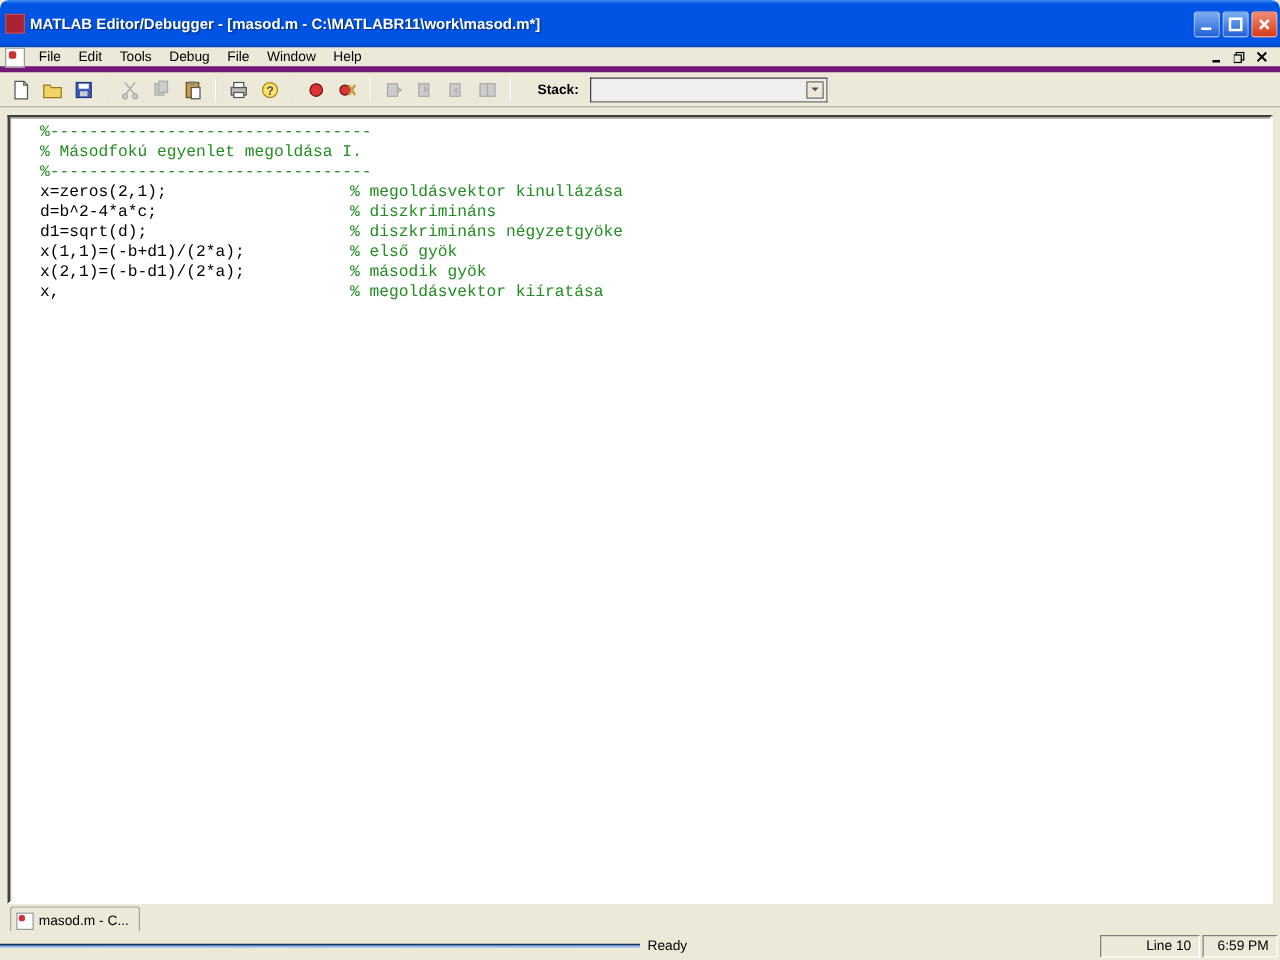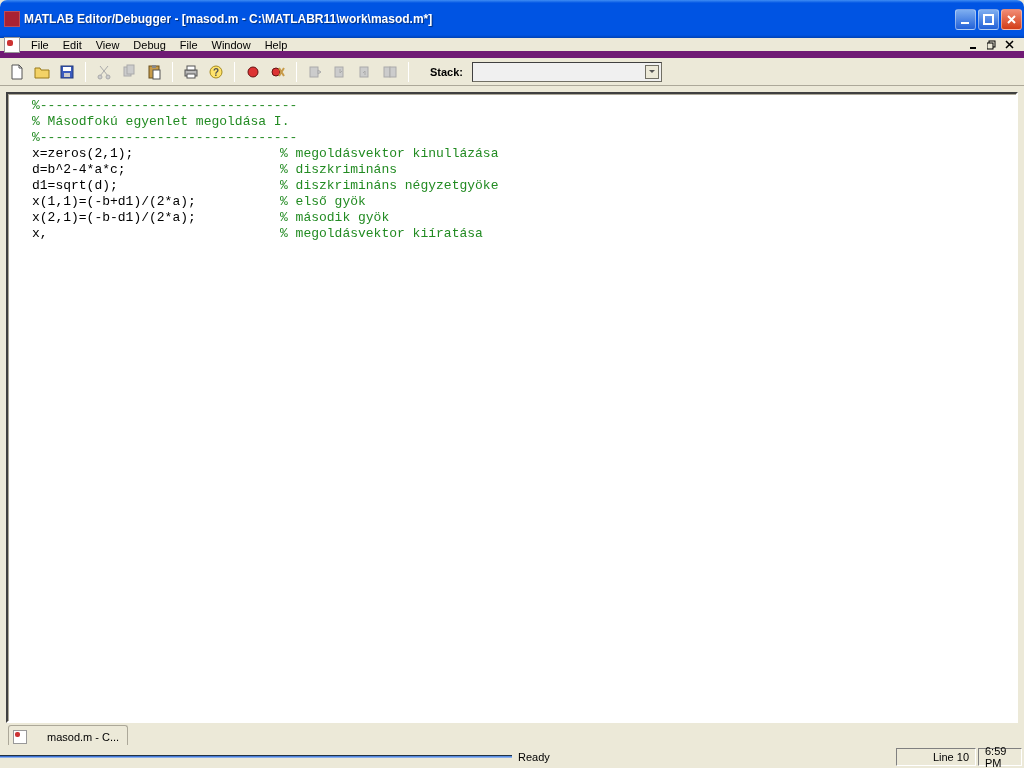--- a/index.html
+++ b/index.html
@@ -20,21 +20,21 @@
     font-family: Arial; font-size: 12px; font-weight: bold; color: #fff; cursor: default;
     border: 1px solid #fff6;
   }
   .winbtn.min, .winbtn.max { background: linear-gradient(to bottom, #7eaef0, #2261d8); }
   .winbtn.close { background: linear-gradient(to bottom, #f18b74, #d33d18); }
   .winbtn svg { width: 13px; height: 13px; }
 
   
   .menubar {
     height: 20px; background: #ece9d8; display: flex; align-items: center; padding: 0 4px;
-    border-bottom: 7px solid #701a75;
+    border-bottom: 5px solid #701a75;
   }
   .menubar .doc-icon { width: 16px; height: 16px; margin-right: 4px; flex: none;
     background: white; border: 1px solid #999; position: relative; }
   .menubar .doc-icon::after { content:""; position:absolute; top:2px; left:2px; width:6px;height:6px; background:#c33; border-radius:2px; }
   .menubar .menuitem { padding: 2px 7px; cursor: default; }
   .menubar .spacer { flex: 1; }
   .menubar .mdi { display:flex; gap:2px; padding-right:2px; }
   .menubar .mdib { width:16px; height:14px; display:flex; align-items:center; justify-content:center; cursor:default; }
   .menubar .mdib svg { width:10px; height:10px; }
 
@@ -68,21 +68,21 @@
     line-height: 16px; white-space: pre; overflow: hidden; color: #000;
   }
   .editor .c { color: #228b22; }
   .editor .line { display:block; }
   .editor .indent { display:inline-block; width: 20px; }
 
   
   .doctabs { height: 22px; display:flex; align-items:flex-end; padding-left:2px; }
   .doctab {
     height: 20px; background:#ece9d8; border:1px solid #aca899; border-bottom:none;
-    padding: 2px 8px 0 4px; display:flex; align-items:center; gap:20px;
+    padding: 2px 8px 0 4px; display:flex; align-items:center; gap:4px;
     font-size:11px; border-top-left-radius:3px; border-top-right-radius:3px;
   }
   .doctab .doc-icon2 { width:14px; height:14px; background:#fff; border:1px solid #999; position:relative; flex:none; }
   .doctab .doc-icon2::after { content:""; position:absolute; top:1px; left:1px; width:5px;height:5px; background:#c33; border-radius:2px; }
 
   
   .statusbar {
     height: 20px; background: #ece9d8; border-top: 1px solid #aca899; display:flex; align-items:center;
     font-size:11px;
   }
@@ -116,21 +116,21 @@
           <path d="M3 3 L10 10 M10 3 L3 10" stroke="#fff" stroke-width="2"></path>
         </svg>
     </div>
   </div>
 </div>
 
 <div class="menubar">
   <div class="doc-icon"></div>
   <div class="menuitem">File</div>
   <div class="menuitem">Edit</div>
-  <div class="menuitem">View</div>
+  <div class="menuitem">Tools</div>
   <div class="menuitem">Debug</div>
   <div class="menuitem">File</div>
   <div class="menuitem">Window</div>
   <div class="menuitem">Help</div>
   <div class="spacer"></div>
   <div class="mdi">
     <div class="mdib">
         <svg viewBox="0 0 10 10">
           <rect x="1" y="7" width="6" height="2" fill="#000"></rect>
         </svg>
@@ -261,15 +261,15 @@
     </div>
   </div>
 </div>
 
 <div class="statusbar" style="border-top:none;padding:0;flex-direction:row;height:23px;">
   <div class="sep" style="width:100%"></div>
   <div style="display:flex;align-items:center;width:100%;height:20px;">
     <div class="cell">Ready</div>
     <div class="divider"></div>
     <div class="cell sunken" style="width:80px;justify-content:flex-end;">Line 10</div>
-    <div class="cell sunken" style="width:44px;justify-content:flex-end;">6:59 PM</div>
+    <div class="cell sunken" style="width:60px;justify-content:flex-end;">6:59 PM</div>
   </div>
 </div>
 
 </body></html>

